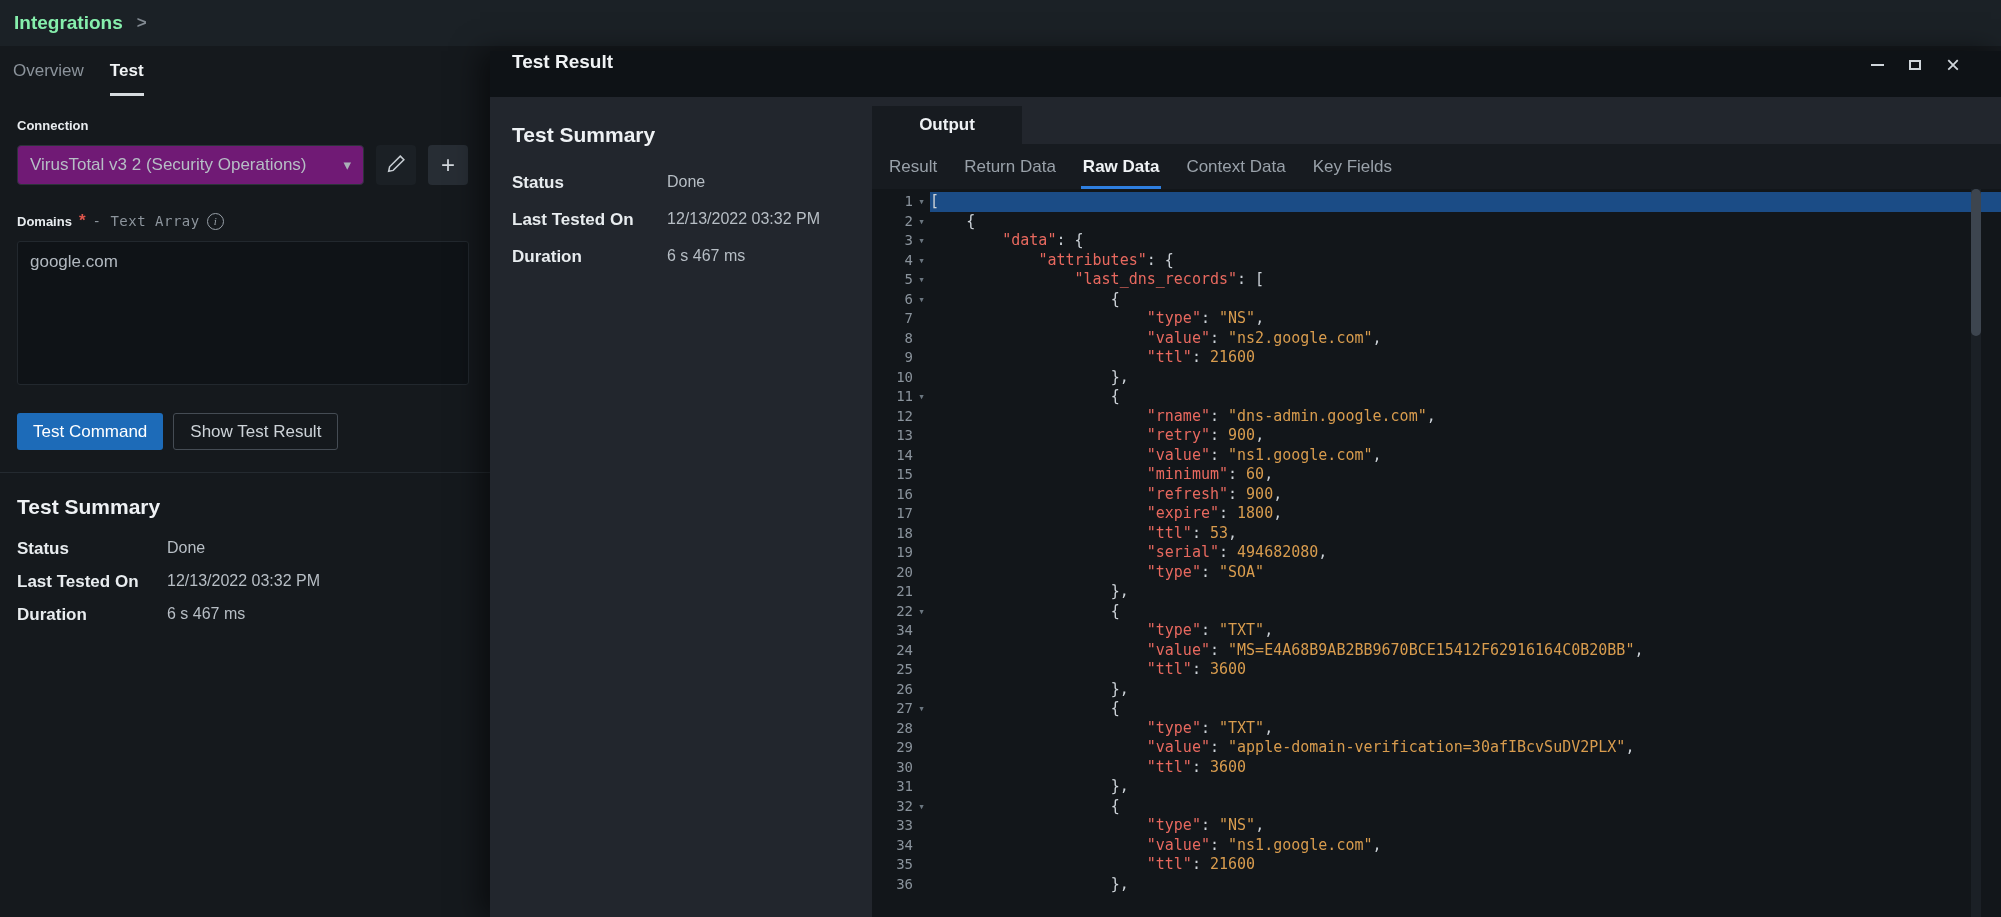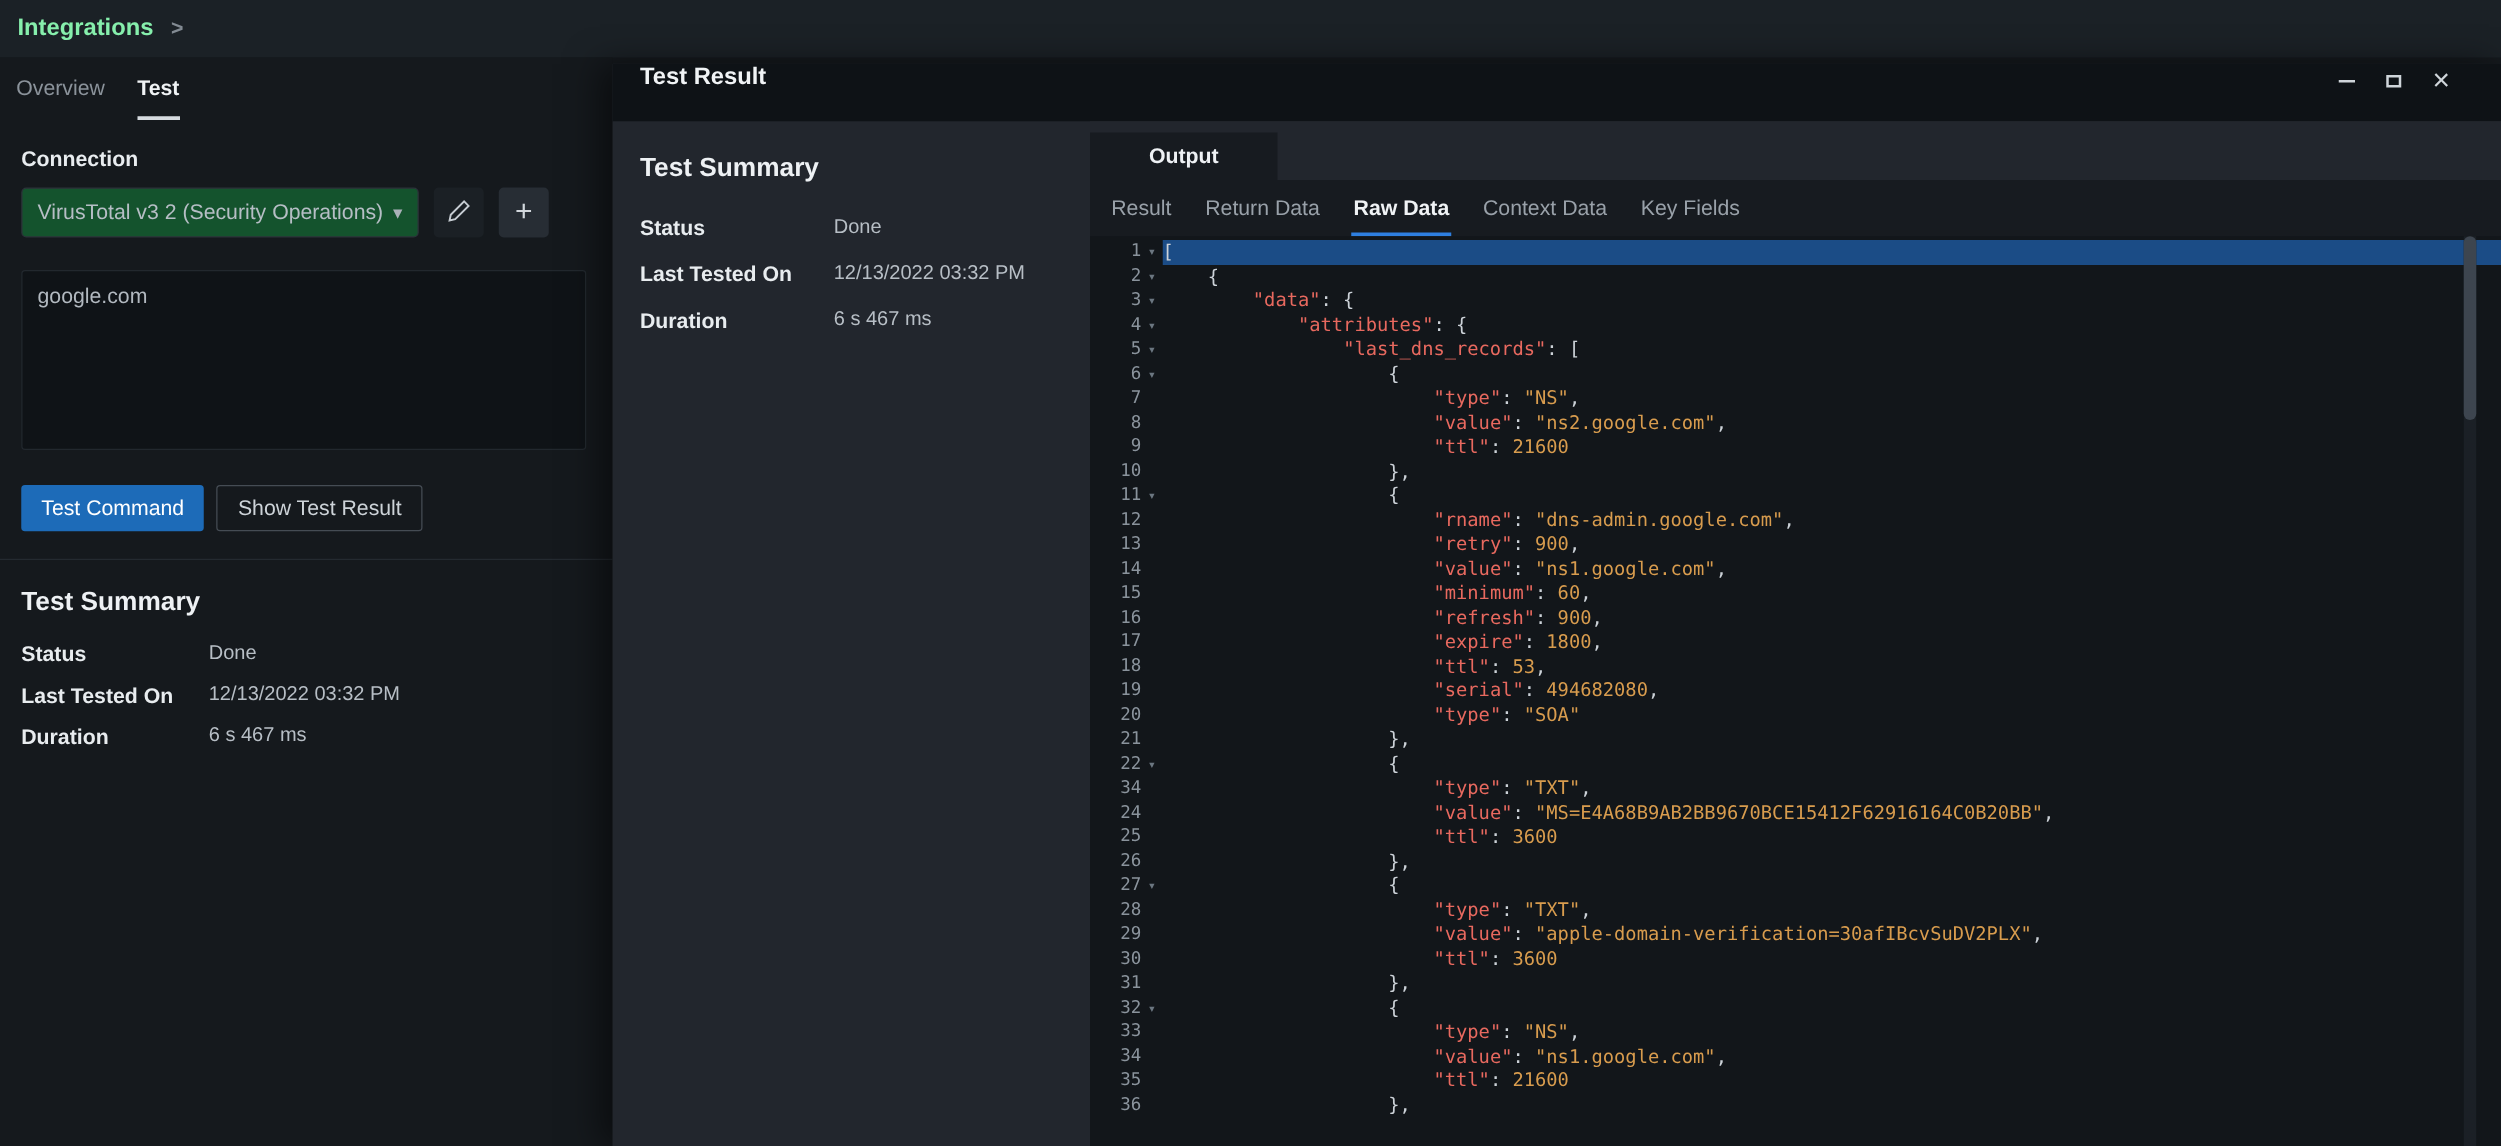--- a/index.html
+++ b/index.html
@@ -18,24 +18,24 @@
   .crumb-title { color:#eef1f4; font-size:19px; font-weight:bold; }
 
   
   .left-panel { position:absolute; top:46px; left:0; width:490px; bottom:0; background:#15191d; }
   .lp-tabs { display:flex; gap:26px; padding:0 13px; height:50px; align-items:stretch; }
   .lp-tab { display:flex; align-items:center; font-size:17px; color:#8b939b;
             border-bottom:3px solid transparent; padding-top:3px; cursor:pointer; }
   .lp-tab.active { color:#f0f3f5; font-weight:600; border-bottom-color:#d6dbdf; }
 
   .lp-section { padding:0 17px; }
-  .field-label { font-size:17px; font-weight:bold; color:#e8ecef; }
+  .field-label { font-size:13px; font-weight:bold; color:#e8ecef; }
   .connection-block { margin-top:22px; }
   .connection-row { display:flex; gap:12px; margin-top:12px; align-items:center; }
-  .select-box { width:318px; height:40px; background:#14532d; border:1px solid #2c333a; border-radius:4px;
+  .select-box { width:347px; height:40px; background:#701a75; border:1px solid #2c333a; border-radius:4px;
                 display:flex; align-items:center; justify-content:space-between; padding:16px 12px;
                 color:#b6bec5; font-size:17px; cursor:pointer; }
   .select-chevron { color:#aab1b8; font-size:15px; }
   .icon-btn { width:40px; height:40px; border-radius:4px; display:flex; align-items:center; justify-content:center;
               cursor:pointer; border:none; }
   .edit-btn { background:#1b2025; }
   .add-btn { background:#272d34; color:#d2d7dc; font-size:24px; line-height:1; }
 
   .domains-block { margin-top:26px; }
   .domains-label-row { display:flex; align-items:center; gap:7px; }
@@ -136,20 +136,26 @@
             </svg>
         </span>
       </button>
       <button class="icon-btn add-btn">
         <span>+</span>
       </button>
     </div>
   </div>
 
   <div class="lp-section domains-block">
+    <div class="domains-label-row">
+      <span class="field-label">Domains</span>
+      <span class="required-marker">*</span>
+      <span class="type-hint">- Text Array</span>
+      <span class="info-icon">i</span>
+    </div>
     <div class="textarea-box">google.com</div>
   </div>
 
   <div class="lp-section lp-btn-row">
     <button class="btn btn-primary">Test Command</button>
     <button class="btn btn-secondary">Show Test Result</button>
   </div>
 
   <hr class="lp-divider">
 

